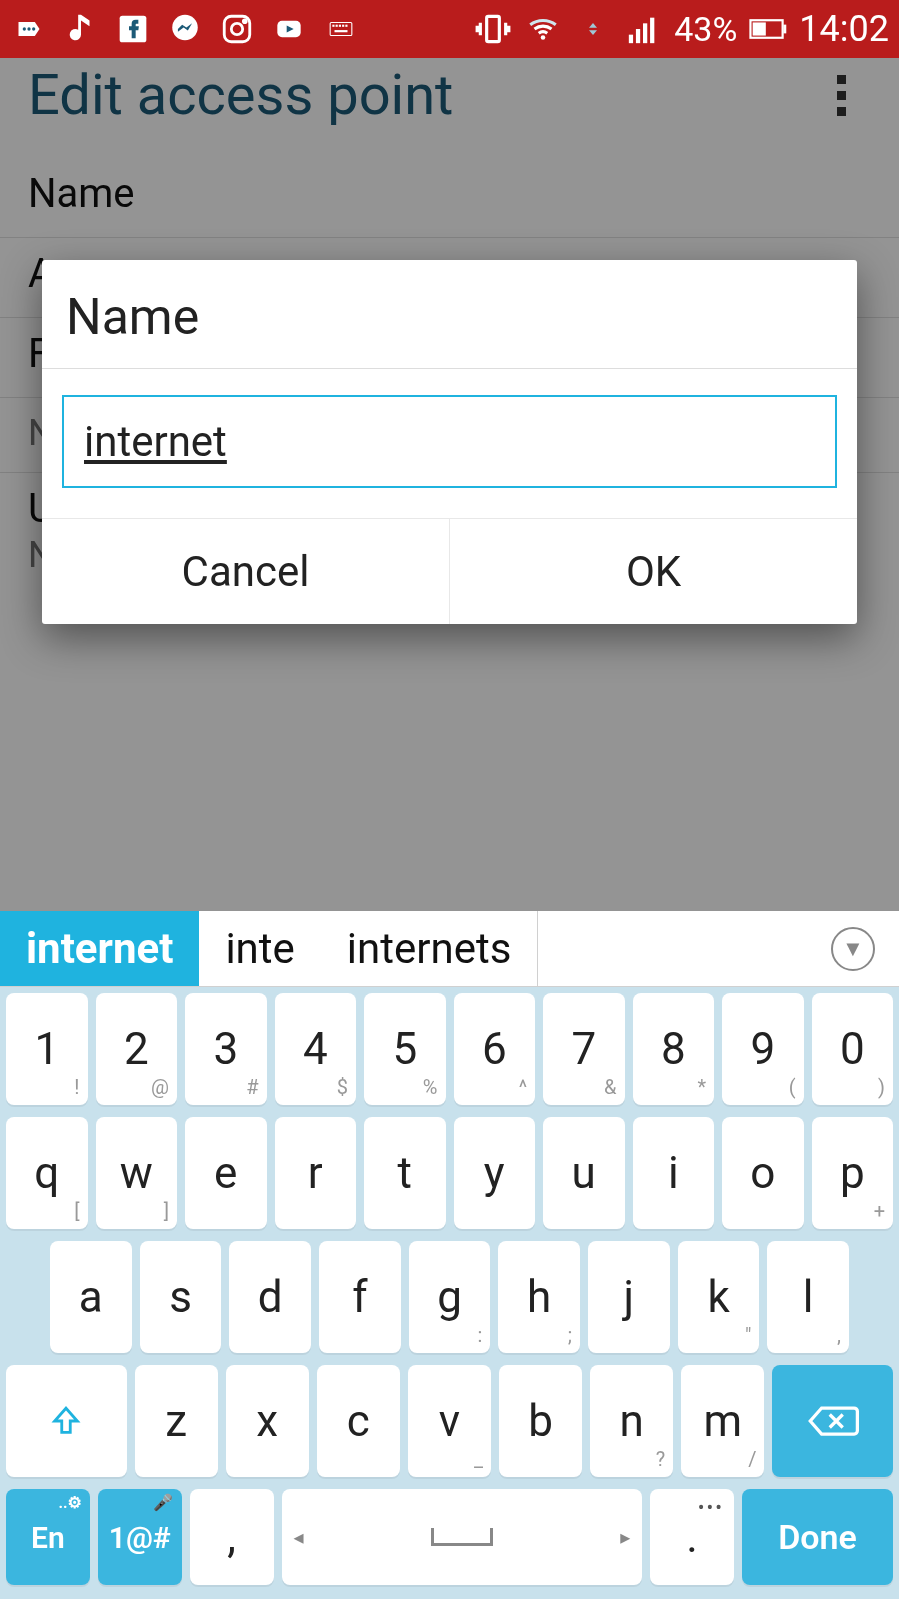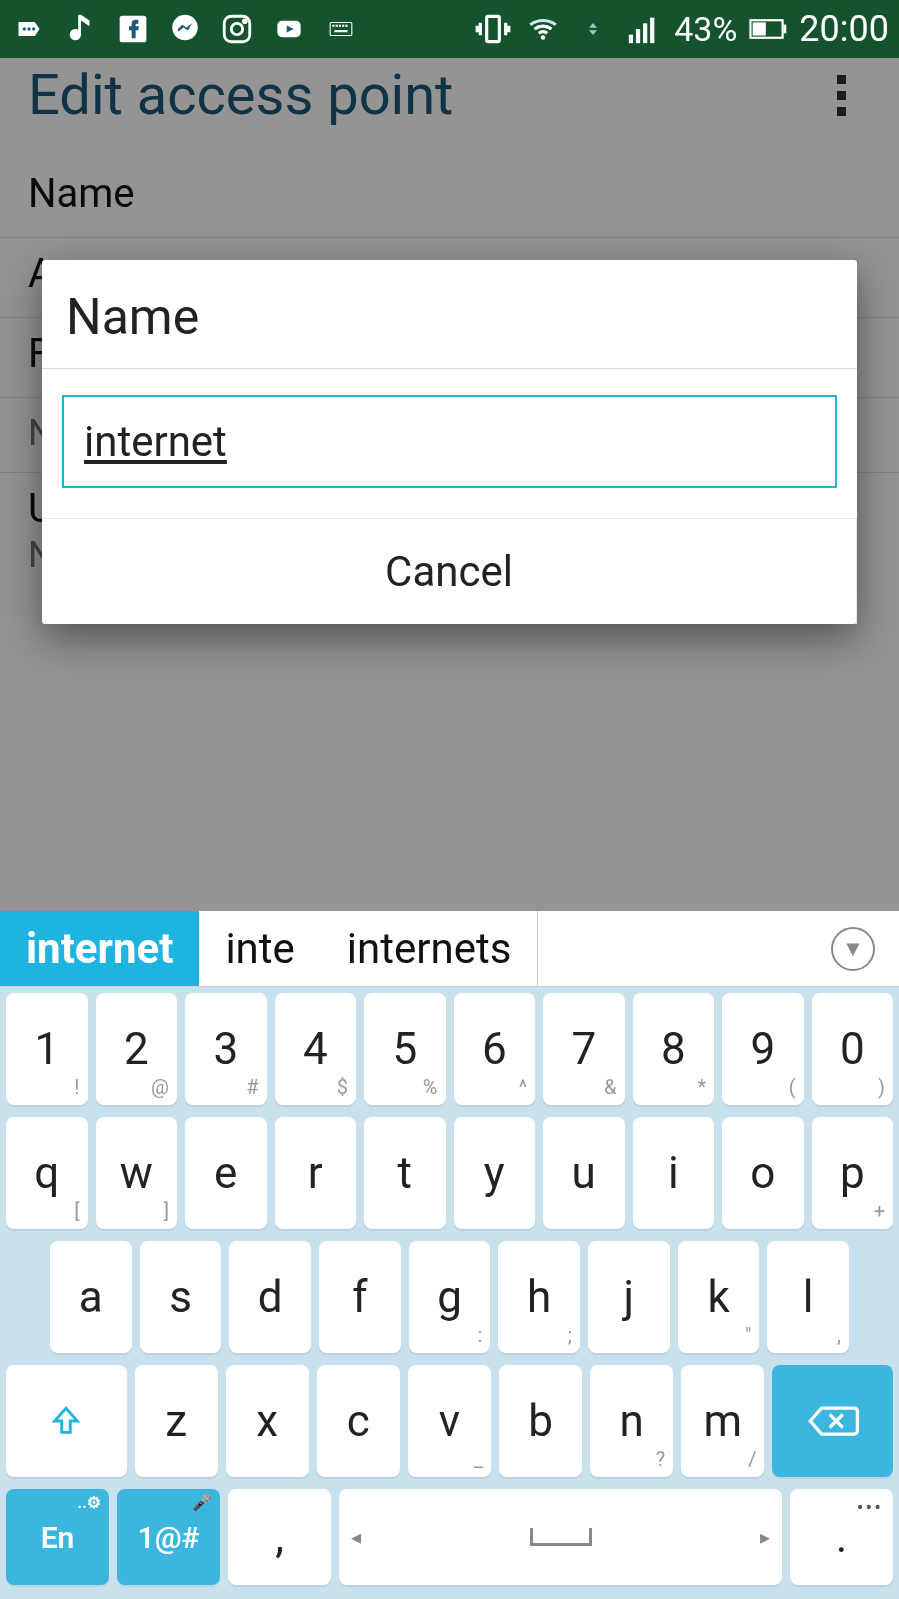--- a/index.html
+++ b/index.html
@@ -1,20 +1,20 @@
 <!DOCTYPE html>
 <html><head>
 <meta charset="utf-8">
 <style>
   * { margin: 0; padding: 0; box-sizing: border-box; font-family: Roboto, Arial, sans-serif; -webkit-font-smoothing: antialiased; }
   html, body { width: 899px; height: 1599px; overflow: hidden; background: #fff; }
 
   
   .statusbar {
-    height: 58px; background: #14532d; color: #fff; display: flex;
+    height: 58px; background: #b91c1c; color: #fff; display: flex;
     align-items: center; padding: 0 10px; font-size: 34px; font-weight: 400;
   }
   .sb-left { display: flex; gap: 14px; align-items: center; }
   .sb-left .ic { width: 38px; height: 38px; display:flex; align-items:center; justify-content:center;}
   .sb-right { margin-left: auto; display: flex; gap: 12px; align-items: center; }
   .sb-right .ic { width: 38px; height: 38px; display:flex; align-items:center; justify-content:center;}
 
   
   .page { position: relative; height: calc(100% - 58px); }
   .page-inner { position:absolute; inset:0; background:#fff; }
@@ -171,21 +171,21 @@
         </svg>
       </span>
     <span>43%</span>
     <span class="ic">
         <svg viewBox="0 0 26 14" width="48" height="26">
           <rect x="1" y="1" width="22" height="12" fill="none" stroke="#fff" stroke-width="1.5"></rect>
           <rect x="2.5" y="2.5" width="9" height="9" fill="#fff"></rect>
           <rect x="23.5" y="4" width="2" height="6" fill="#fff"></rect>
         </svg>
       </span>
-    <span style="font-size:36px;">20:00</span>
+    <span style="font-size:36px;">14:02</span>
   </div>
 </div>
 
 <div class="page">
   <div class="page-inner">
     <div class="page-header">
       <div class="page-title">Edit access point</div>
       <div class="more-btn">
           <span></span>
           <span></span>
@@ -218,20 +218,21 @@
 
   <div class="dialog">
     <div class="dlg-title">Name</div>
     <div class="dlg-hr"></div>
     <div class="dlg-body">
       <input class="dlg-input" value="internet" style="">
     </div>
     <div class="dlg-actions">
       <button>Cancel</button>
       <div class="sep"></div>
+      <button>OK</button>
     </div>
   </div>
 
   <div class="keyboard">
     <div class="suggest">
       <div class="sug active">internet</div>
       <div class="sug" style="border-right:none">inte</div>
       <div class="sug">internets</div>
       <div class="sug more">
           <div class="sug-exp">▼</div>
@@ -305,15 +306,16 @@
       <div class="key" style="flex:1">,</div>
       <div class="key key-space">
           <span class="tri-left">◂</span>
           <div class="bar"></div>
           <span class="tri-right">▸</span>
         </div>
       <div class="key" style="flex:1">
           <span class="dots3">•••</span>
           <span>.</span>
         </div>
+      <div class="key key-done">Done</div>
     </div>
   </div>
 </div>
 
 </body></html>

